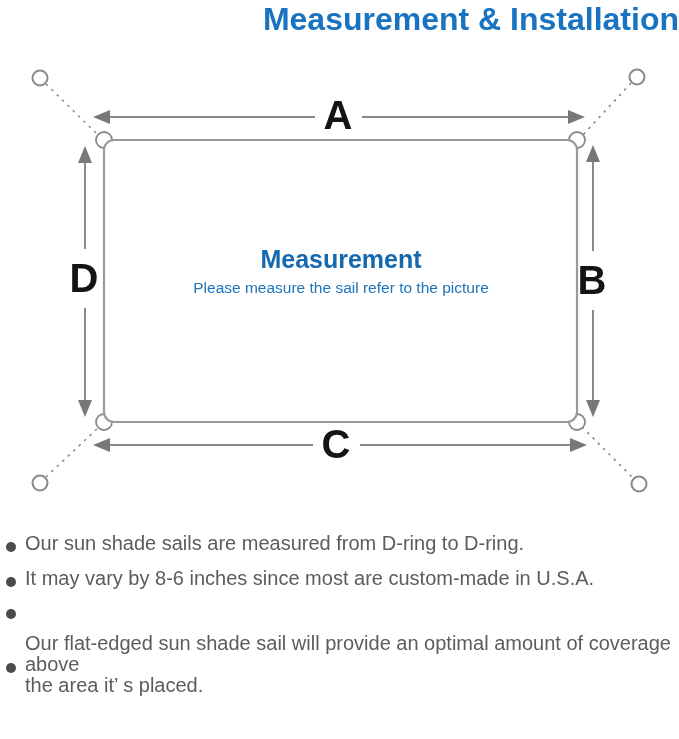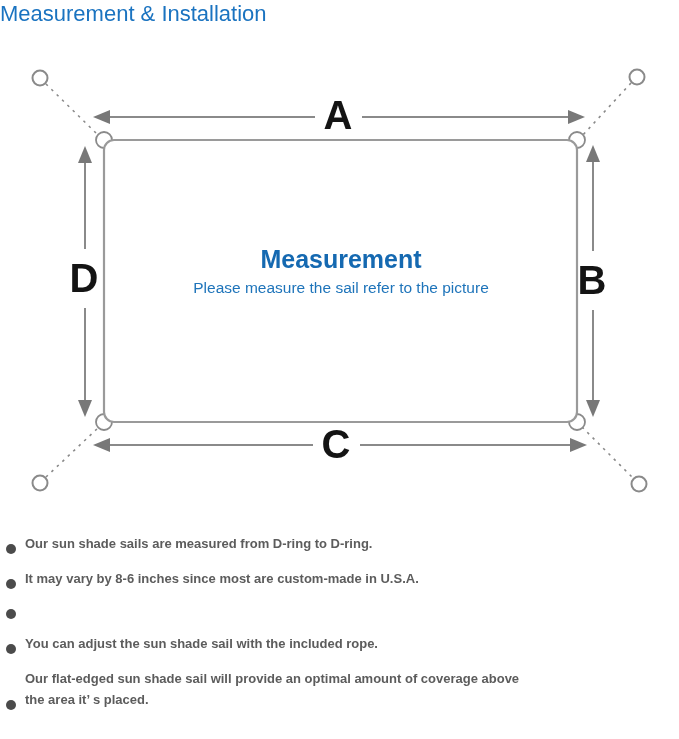--- a/index.html
+++ b/index.html
@@ -2,38 +2,38 @@
 <html style="--title-color: #1a73c0; --line-color: #8a8a8a; --label-color: #141414; --heading-color: #1569b1; --sub-color: #1e74ba; --note-text: #5c5c5c; --note-dot: #4b4b4b;"><head>
 <meta charset="utf-8">
 <style>
   html,body{margin:0;padding:0;background:#ffffff;}
   body{
     width:679px;height:739px;position:relative;overflow:hidden;
     font-family:"Liberation Sans","DejaVu Sans",sans-serif;
   }
   .title{
     position:absolute;top:1px;left:0;right:0;
-    text-align:left;font-size:22px;font-weight:normal;
+    text-align:right;font-size:32px;font-weight:bold;
     color:var(--title-color,#1a73c0);letter-spacing:0px;
   }
   .diagram{position:absolute;top:56px;left:0;}
   
   .dash-line{stroke:var(--line-color,#8a8a8a);stroke-width:1.6;stroke-dasharray:2.5 5;fill:none;}
   .anchor-ring{fill:#ffffff;stroke:var(--line-color,#8a8a8a);stroke-width:2;}
   .corner-ring{fill:#ffffff;stroke:var(--line-color,#8a8a8a);stroke-width:1.8;}
   .sail-rect{fill:#ffffff;stroke:#9a9a9a;stroke-width:2.2;}
   .arrow-line{stroke:var(--line-color,#8a8a8a);stroke-width:2;fill:none;}
   .arrow-head{fill:#787878;stroke:none;}
   .dim-label{fill:var(--label-color,#141414);font-size:40px;font-weight:bold;text-anchor:middle;}
   .center-heading{fill:var(--heading-color,#1569b1);font-size:25px;font-weight:bold;text-anchor:middle;}
   .center-sub{fill:var(--sub-color,#1e74ba);font-size:15.5px;text-anchor:middle;}
   
   .notes{position:absolute;top:533px;left:6px;right:4px;margin:0;padding:0;list-style:none;}
-  .note-item{display:flex;align-items:flex-end;margin-bottom:14px;
-    font-size:13px;line-height:21px;color:var(--note-text,#5c5c5c);font-weight:bold;}
+  .note-item{display:flex;align-items:center;margin-bottom:14px;
+    font-size:20px;line-height:21px;color:var(--note-text,#5c5c5c);}
   .note-dot{flex:none;width:10px;height:10px;border-radius:50%;
     background:var(--note-dot,#4b4b4b);margin:6px 9px 0 0;}
   .note-text{white-space:pre-line;}
 </style>
 </head>
 <body>
 
 <div class="title">Measurement &amp; Installation</div>
 
 <svg class="diagram" width="679" height="464" viewBox="0 56 679 464" xmlns="http://www.w3.org/2000/svg">
@@ -99,20 +99,16 @@
     </li>
     <li class="note-item">
       <span class="note-dot"></span>
       <span class="note-text">It may vary by 8-6 inches since most are custom-made in U.S.A.</span>
     </li>
     <li class="note-item">
       <span class="note-dot"></span>
     </li>
     <li class="note-item">
       <span class="note-dot"></span>
-      <span class="note-text">You can adjust the sun shade sail with the included rope.</span>
-    </li>
-    <li class="note-item">
-      <span class="note-dot"></span>
       <span class="note-text">Our flat-edged sun shade sail will provide an optimal amount of coverage above
 the area it’ s placed.</span>
     </li>
   </ul>
 
 </body></html>

